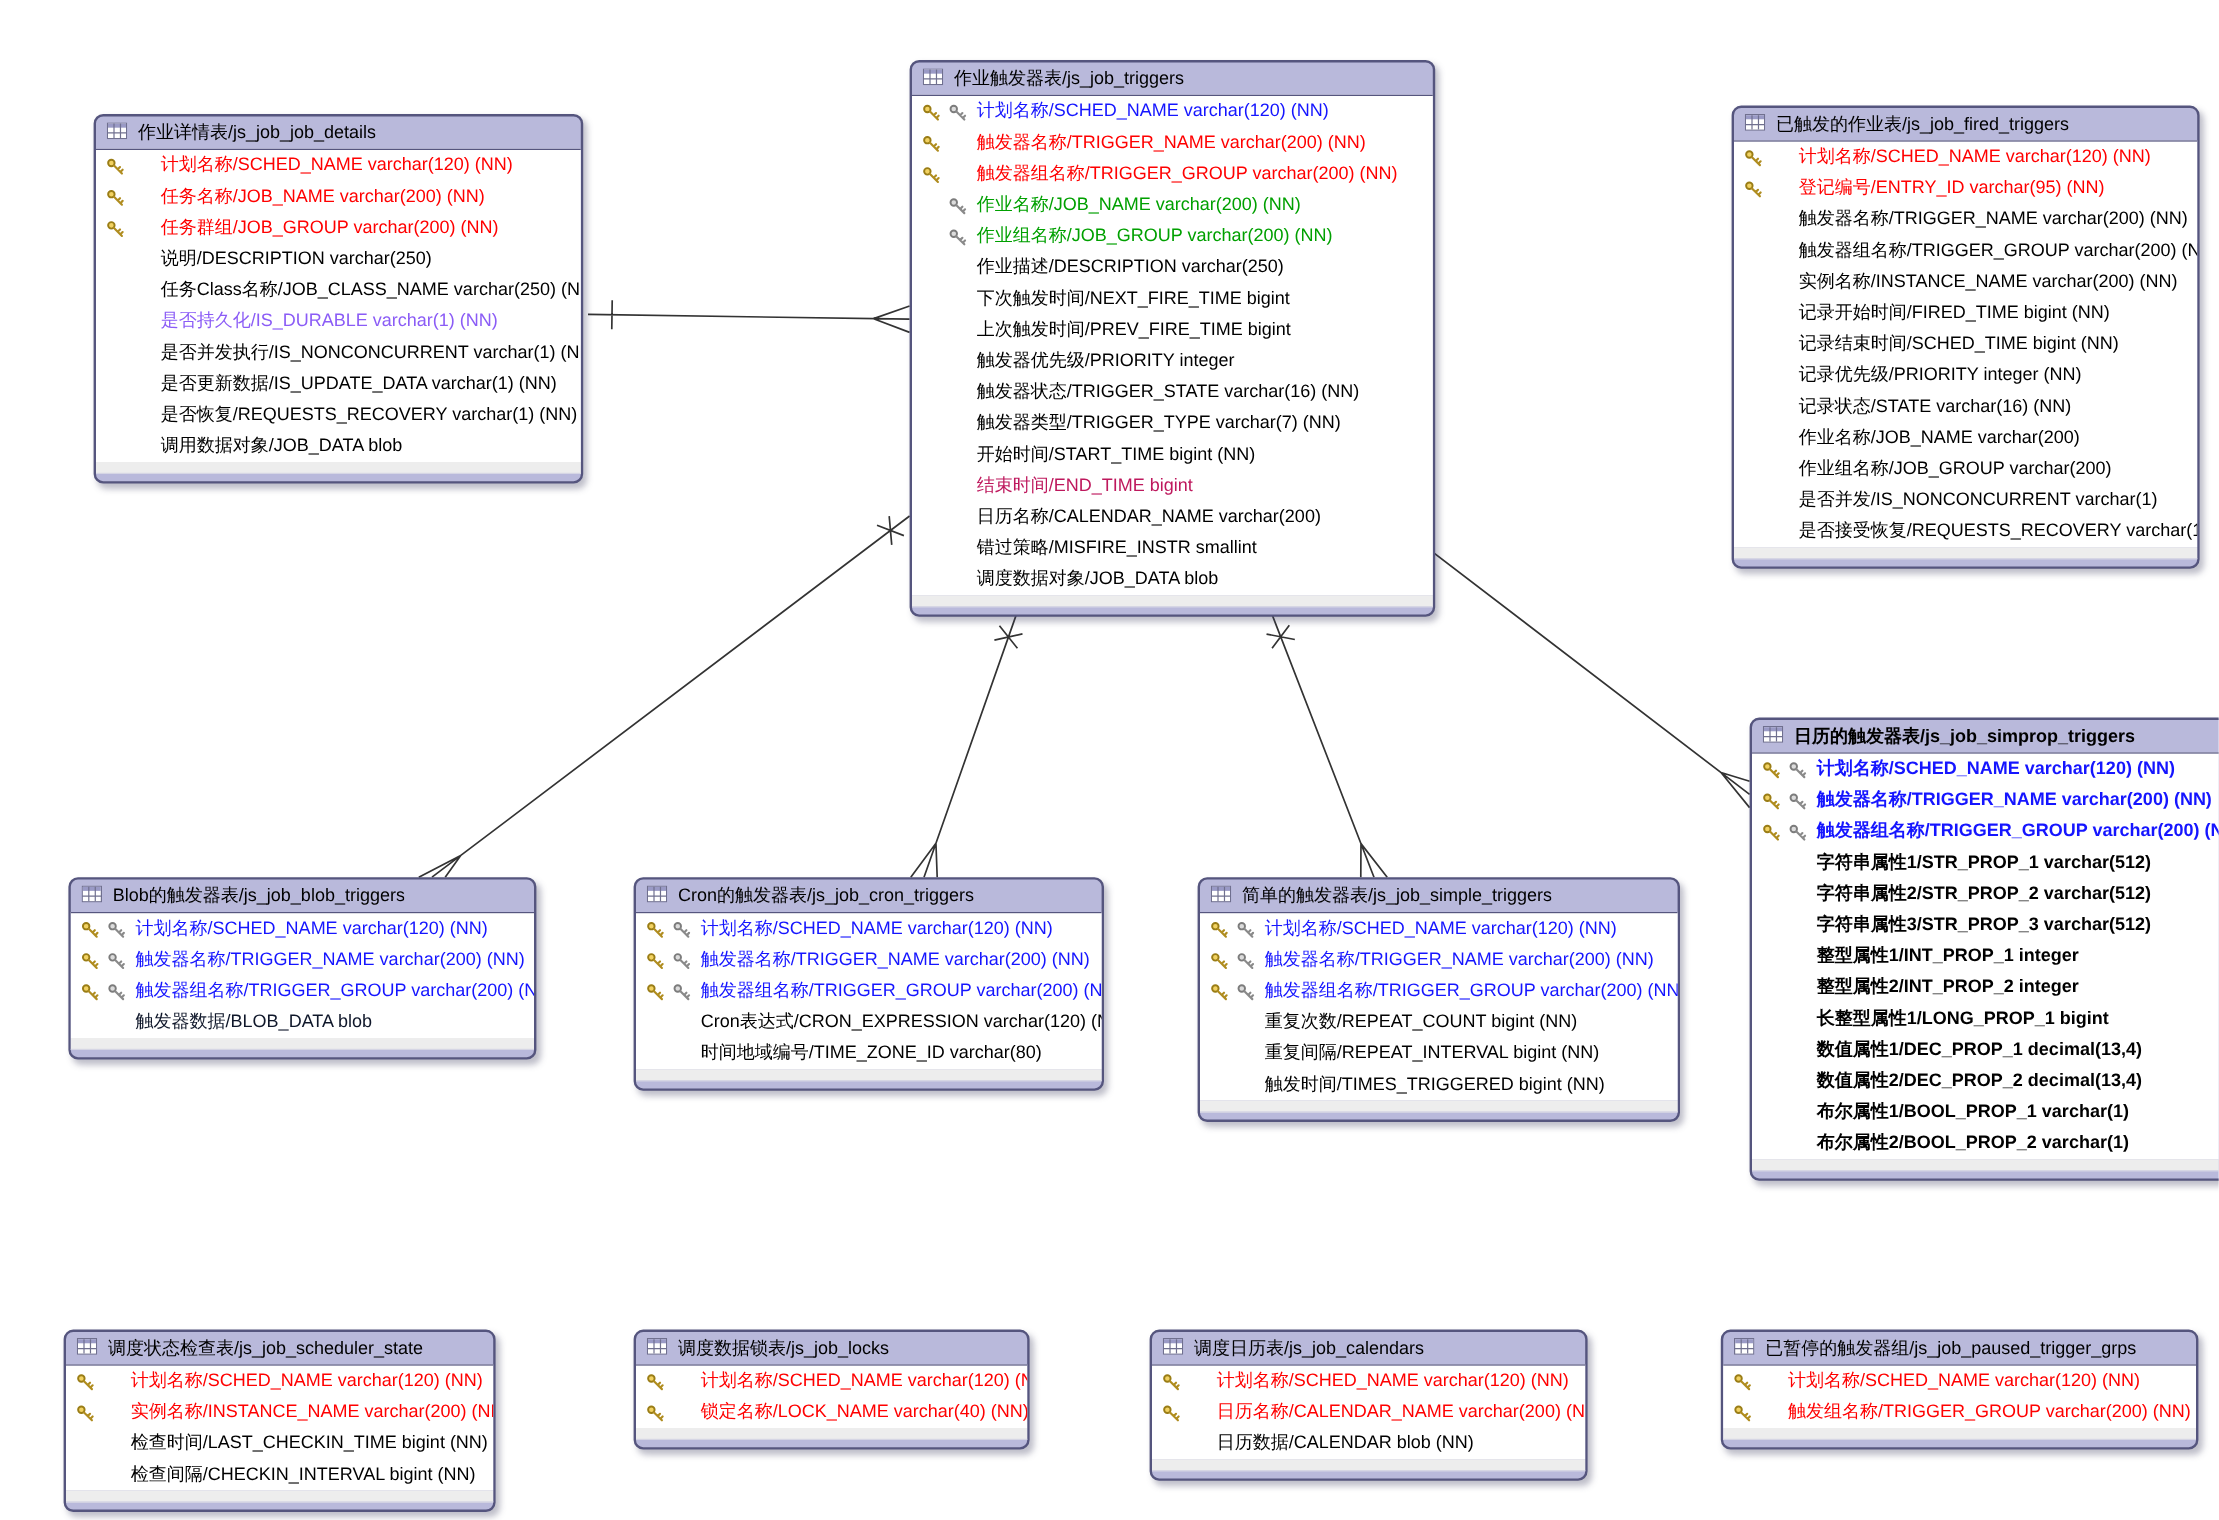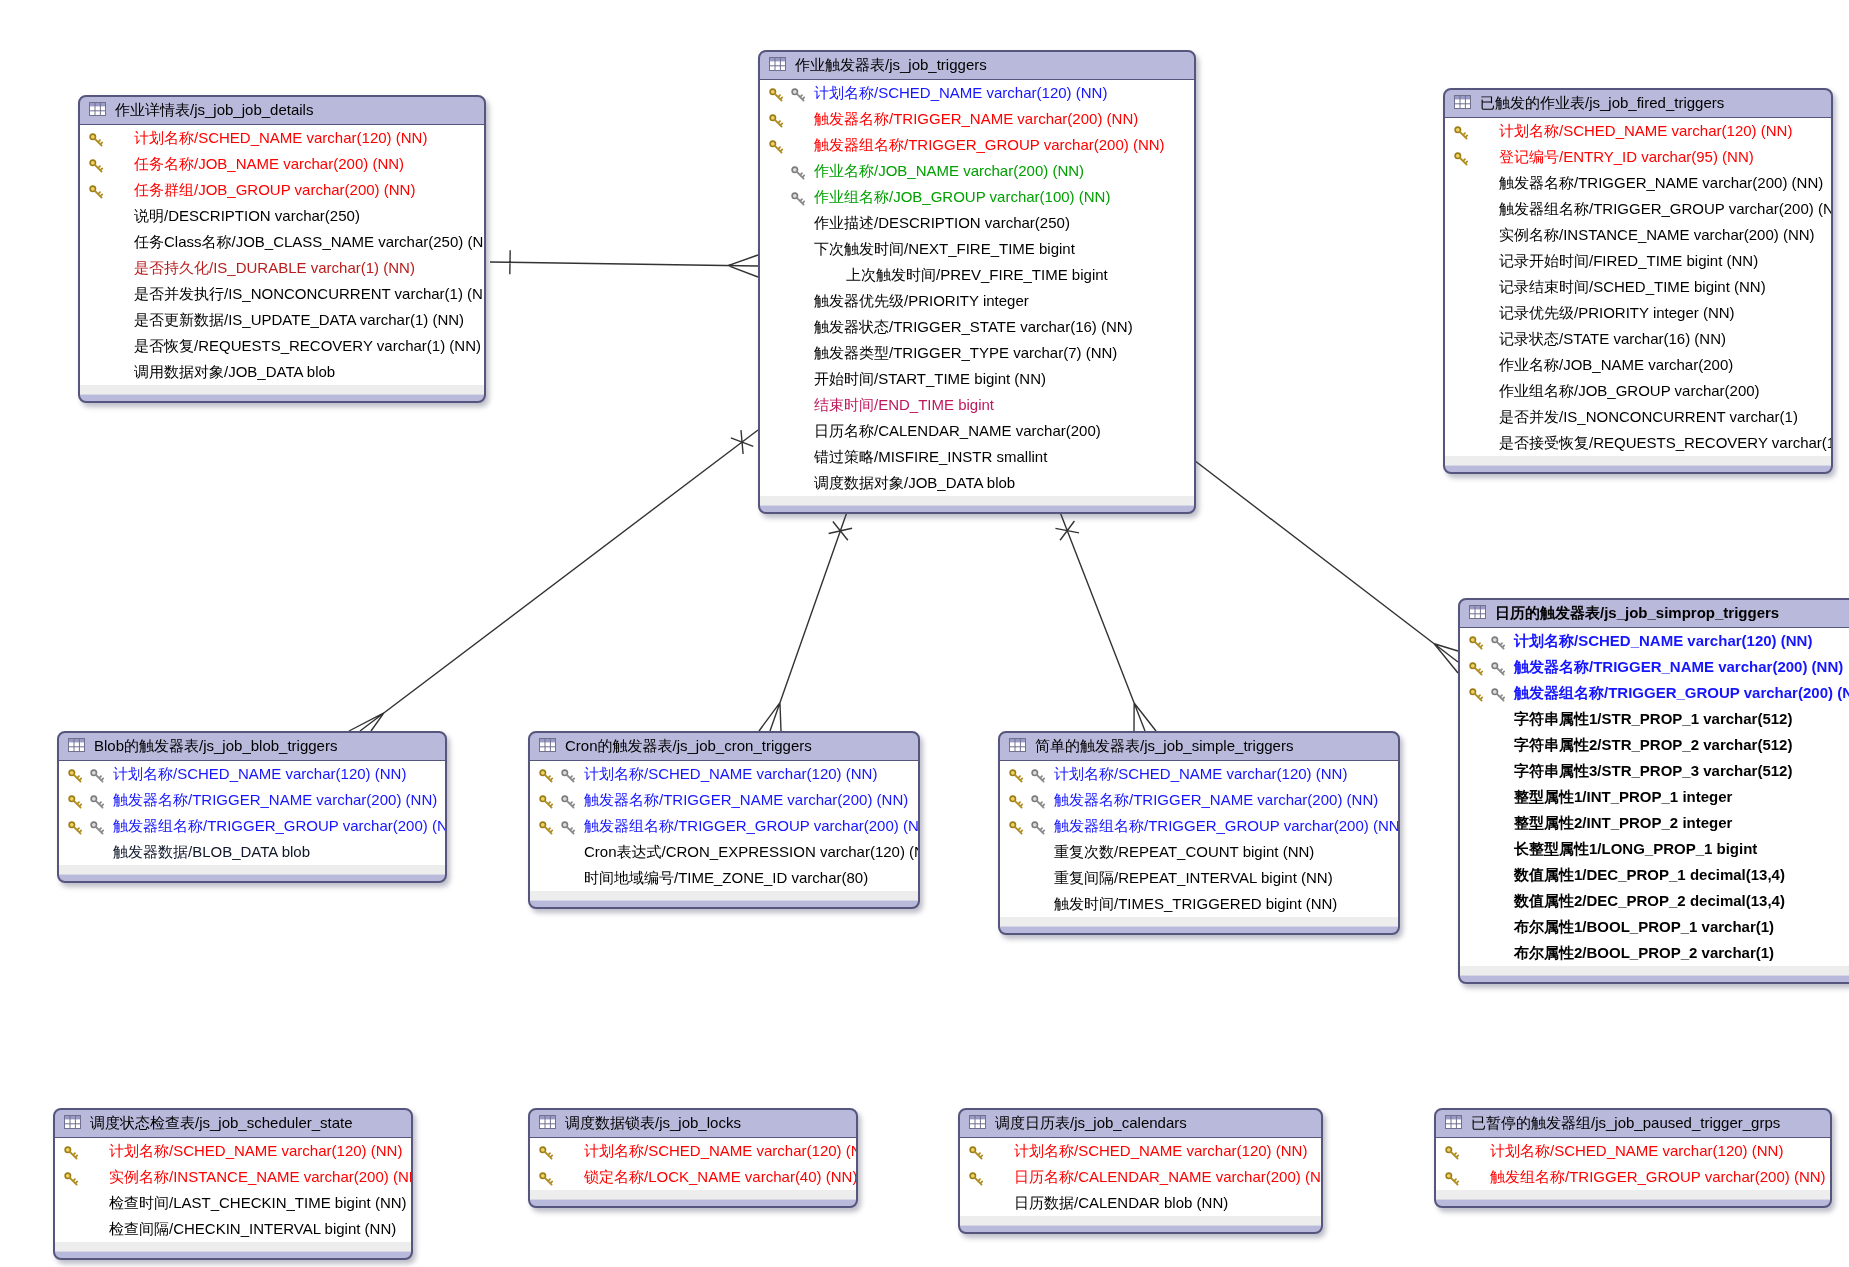--- a/index.html
+++ b/index.html
@@ -61,21 +61,21 @@
               <path d="M7 7 L13.6 13.6 M10.1 10.1 L12 8.2 M12.3 12.3 L14.2 10.4" fill="none" stroke="#c8a métiers" stroke-width="0"></path>
               <path d="M7 7 L13.6 13.6 M10.1 10.1 L12 8.2 M12.3 12.3 L14.2 10.4" fill="none" stroke="#b08d20" stroke-width="1.8" stroke-linecap="round"></path>
             </svg></span><span style="color: rgb(255, 0, 0);">任务名称/JOB_NAME varchar(200) (NN)</span></div>
         <div class="field-row"><span class="key slot1"><svg width="16" height="16" viewBox="0 0 16 16">
               <circle cx="4.8" cy="4.8" r="2.7" fill="#f2d262" stroke="#9a7d16" stroke-width="1.6"></circle>
               <path d="M7 7 L13.6 13.6 M10.1 10.1 L12 8.2 M12.3 12.3 L14.2 10.4" fill="none" stroke="#c8a métiers" stroke-width="0"></path>
               <path d="M7 7 L13.6 13.6 M10.1 10.1 L12 8.2 M12.3 12.3 L14.2 10.4" fill="none" stroke="#b08d20" stroke-width="1.8" stroke-linecap="round"></path>
             </svg></span><span style="color: rgb(255, 0, 0);">任务群组/JOB_GROUP varchar(200) (NN)</span></div>
         <div class="field-row"><span style="color: rgb(0, 0, 0);">说明/DESCRIPTION varchar(250)</span></div>
         <div class="field-row"><span style="color: rgb(0, 0, 0);">任务Class名称/JOB_CLASS_NAME varchar(250) (NN)</span></div>
-        <div class="field-row"><span style="color: #b91c1c;">是否持久化/IS_DURABLE varchar(1) (NN)</span></div>
+        <div class="field-row"><span style="color: #8b5cf6;">是否持久化/IS_DURABLE varchar(1) (NN)</span></div>
         <div class="field-row"><span style="color: rgb(0, 0, 0);">是否并发执行/IS_NONCONCURRENT varchar(1) (NN)</span></div>
         <div class="field-row"><span style="color: rgb(0, 0, 0);">是否更新数据/IS_UPDATE_DATA varchar(1) (NN)</span></div>
         <div class="field-row"><span style="color: rgb(0, 0, 0);">是否恢复/REQUESTS_RECOVERY varchar(1) (NN)</span></div>
         <div class="field-row"><span style="color: rgb(0, 0, 0);">调用数据对象/JOB_DATA blob</span></div>
       </div>
     <div class="entity-strip"></div>
   </div>
     <div class="entity" style="left: 758px; top: 50px; width: 438px;">
     <div class="entity-header">
       <span class="table-icon">
@@ -108,24 +108,24 @@
               <path d="M7 7 L13.6 13.6 M10.1 10.1 L12 8.2 M12.3 12.3 L14.2 10.4" fill="none" stroke="#c8a métiers" stroke-width="0"></path>
               <path d="M7 7 L13.6 13.6 M10.1 10.1 L12 8.2 M12.3 12.3 L14.2 10.4" fill="none" stroke="#b08d20" stroke-width="1.8" stroke-linecap="round"></path>
             </svg></span><span style="color: rgb(255, 0, 0);">触发器组名称/TRIGGER_GROUP varchar(200) (NN)</span></div>
         <div class="field-row"><span class="key slot2"><svg width="16" height="16" viewBox="0 0 16 16">
               <circle cx="4.8" cy="4.8" r="2.7" fill="#dcdcdc" stroke="#7c7c7c" stroke-width="1.6"></circle>
               <path d="M7 7 L13.6 13.6 M10.1 10.1 L12 8.2 M12.3 12.3 L14.2 10.4" fill="none" stroke="#8a8a8a" stroke-width="1.8" stroke-linecap="round"></path>
             </svg></span><span style="color: rgb(0, 160, 0);">作业名称/JOB_NAME varchar(200) (NN)</span></div>
         <div class="field-row"><span class="key slot2"><svg width="16" height="16" viewBox="0 0 16 16">
               <circle cx="4.8" cy="4.8" r="2.7" fill="#dcdcdc" stroke="#7c7c7c" stroke-width="1.6"></circle>
               <path d="M7 7 L13.6 13.6 M10.1 10.1 L12 8.2 M12.3 12.3 L14.2 10.4" fill="none" stroke="#8a8a8a" stroke-width="1.8" stroke-linecap="round"></path>
-            </svg></span><span style="color: rgb(0, 160, 0);">作业组名称/JOB_GROUP varchar(100) (NN)</span></div>
+            </svg></span><span style="color: rgb(0, 160, 0);">作业组名称/JOB_GROUP varchar(200) (NN)</span></div>
         <div class="field-row"><span style="color: rgb(0, 0, 0);">作业描述/DESCRIPTION varchar(250)</span></div>
         <div class="field-row"><span style="color: rgb(0, 0, 0);">下次触发时间/NEXT_FIRE_TIME bigint</span></div>
-        <div class="field-row"><span style="color: rgb(0, 0, 0); margin-left: 32px;">上次触发时间/PREV_FIRE_TIME bigint</span></div>
+        <div class="field-row"><span style="color: rgb(0, 0, 0);">上次触发时间/PREV_FIRE_TIME bigint</span></div>
         <div class="field-row"><span style="color: rgb(0, 0, 0);">触发器优先级/PRIORITY integer</span></div>
         <div class="field-row"><span style="color: rgb(0, 0, 0);">触发器状态/TRIGGER_STATE varchar(16) (NN)</span></div>
         <div class="field-row"><span style="color: rgb(0, 0, 0);">触发器类型/TRIGGER_TYPE varchar(7) (NN)</span></div>
         <div class="field-row"><span style="color: rgb(0, 0, 0);">开始时间/START_TIME bigint (NN)</span></div>
         <div class="field-row"><span style="color: #be185d;">结束时间/END_TIME bigint</span></div>
         <div class="field-row"><span style="color: rgb(0, 0, 0);">日历名称/CALENDAR_NAME varchar(200)</span></div>
         <div class="field-row"><span style="color: rgb(0, 0, 0);">错过策略/MISFIRE_INSTR smallint</span></div>
         <div class="field-row"><span style="color: rgb(0, 0, 0);">调度数据对象/JOB_DATA blob</span></div>
       </div>
     <div class="entity-strip"></div>

